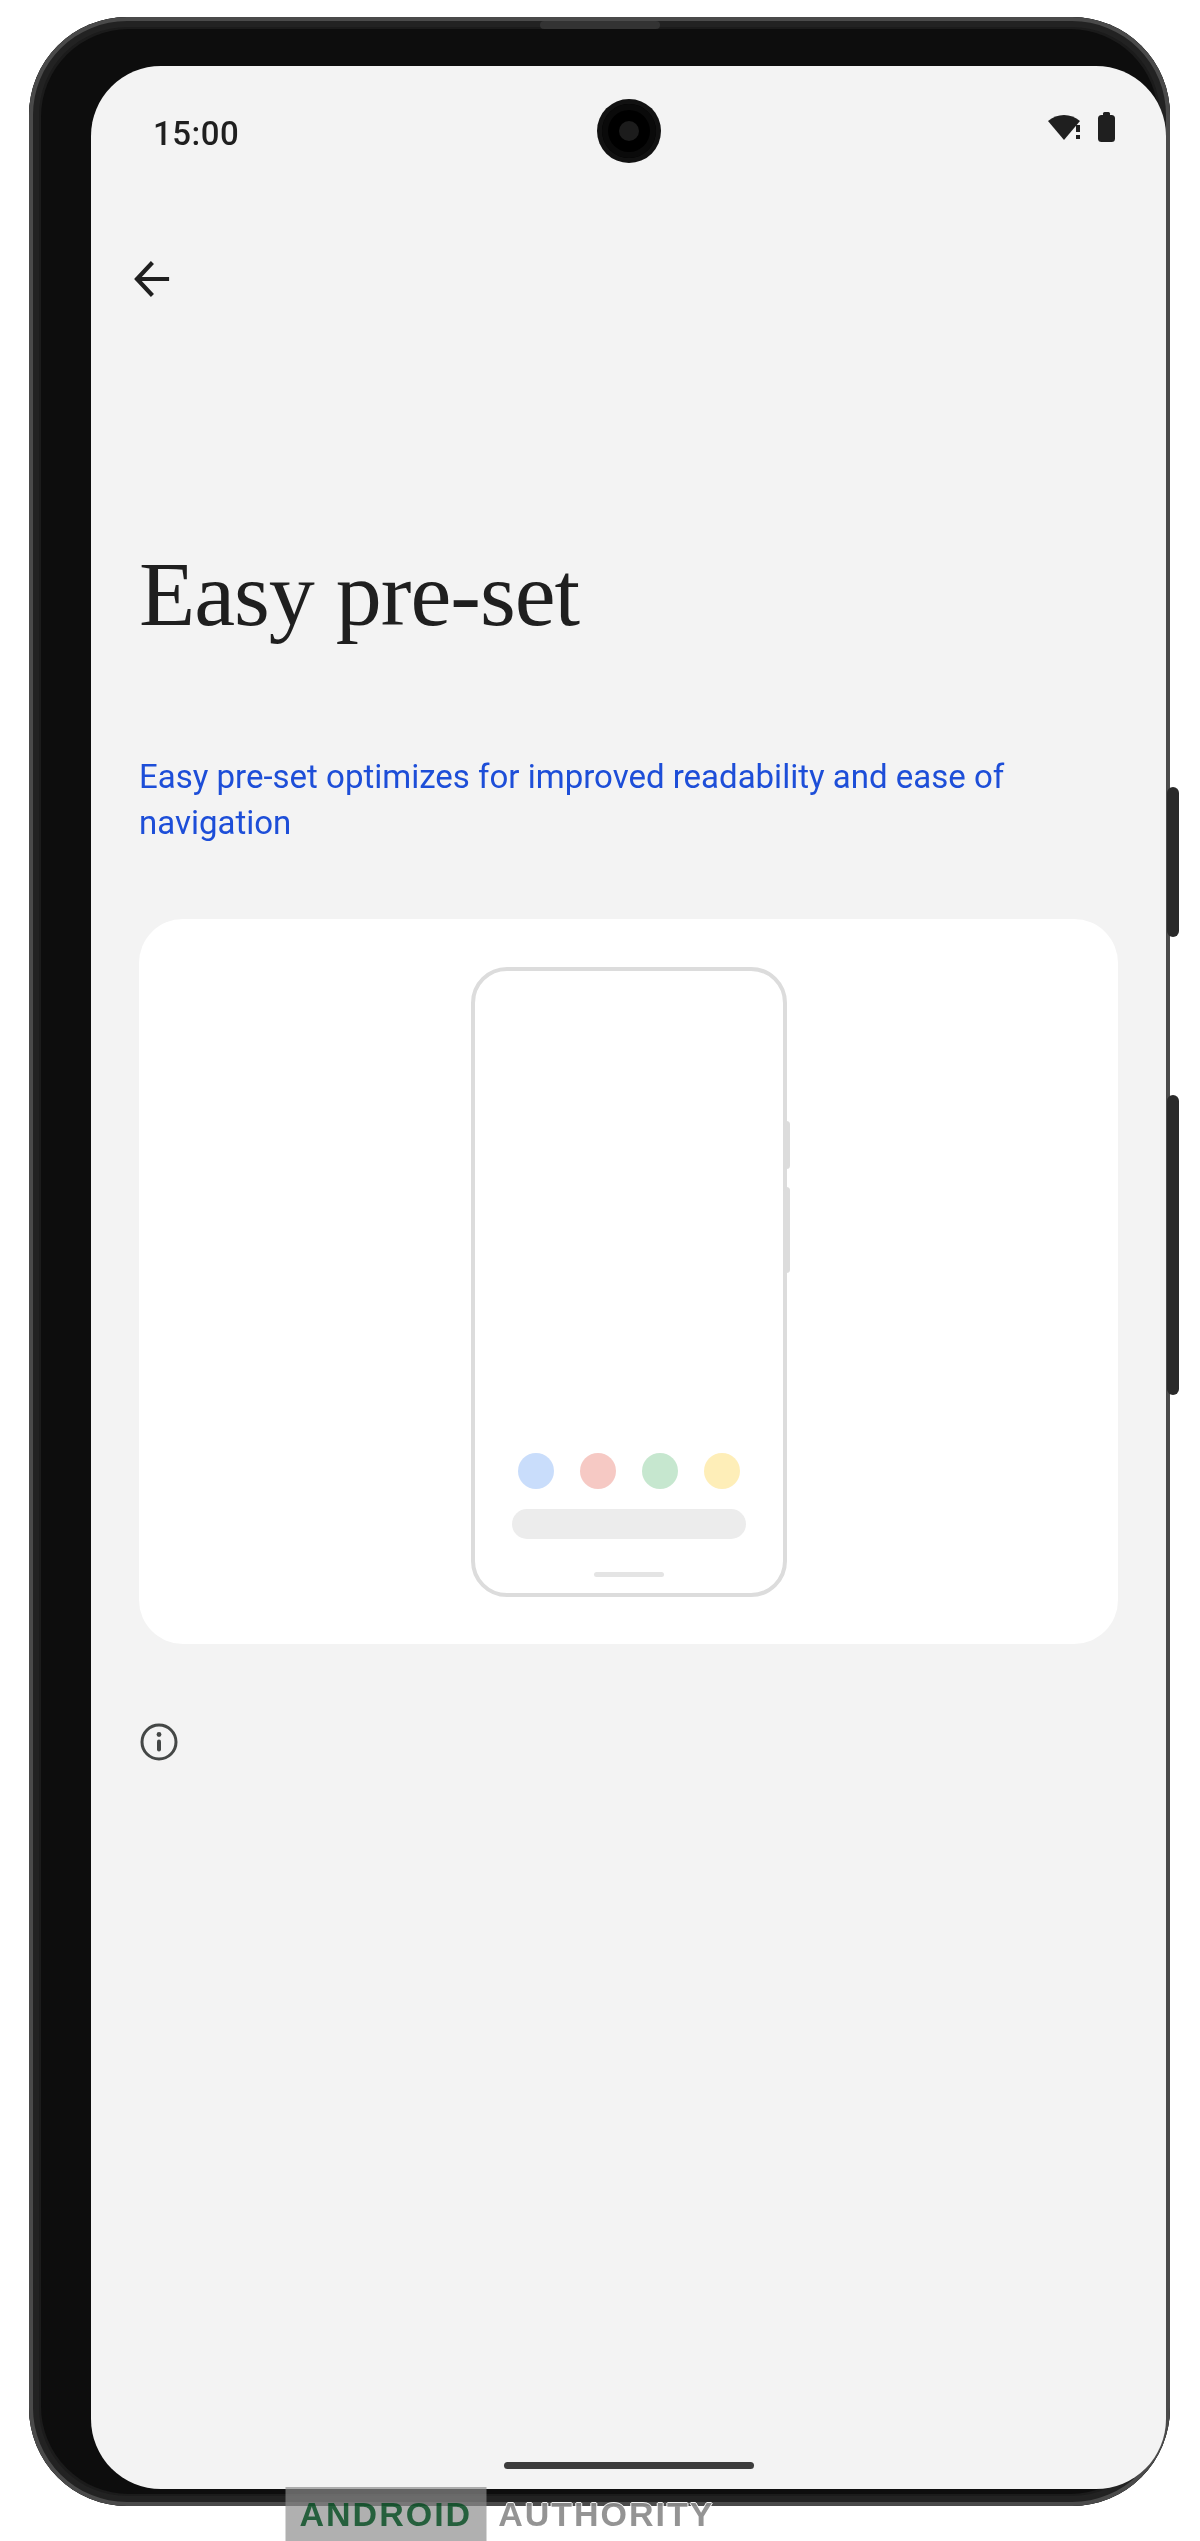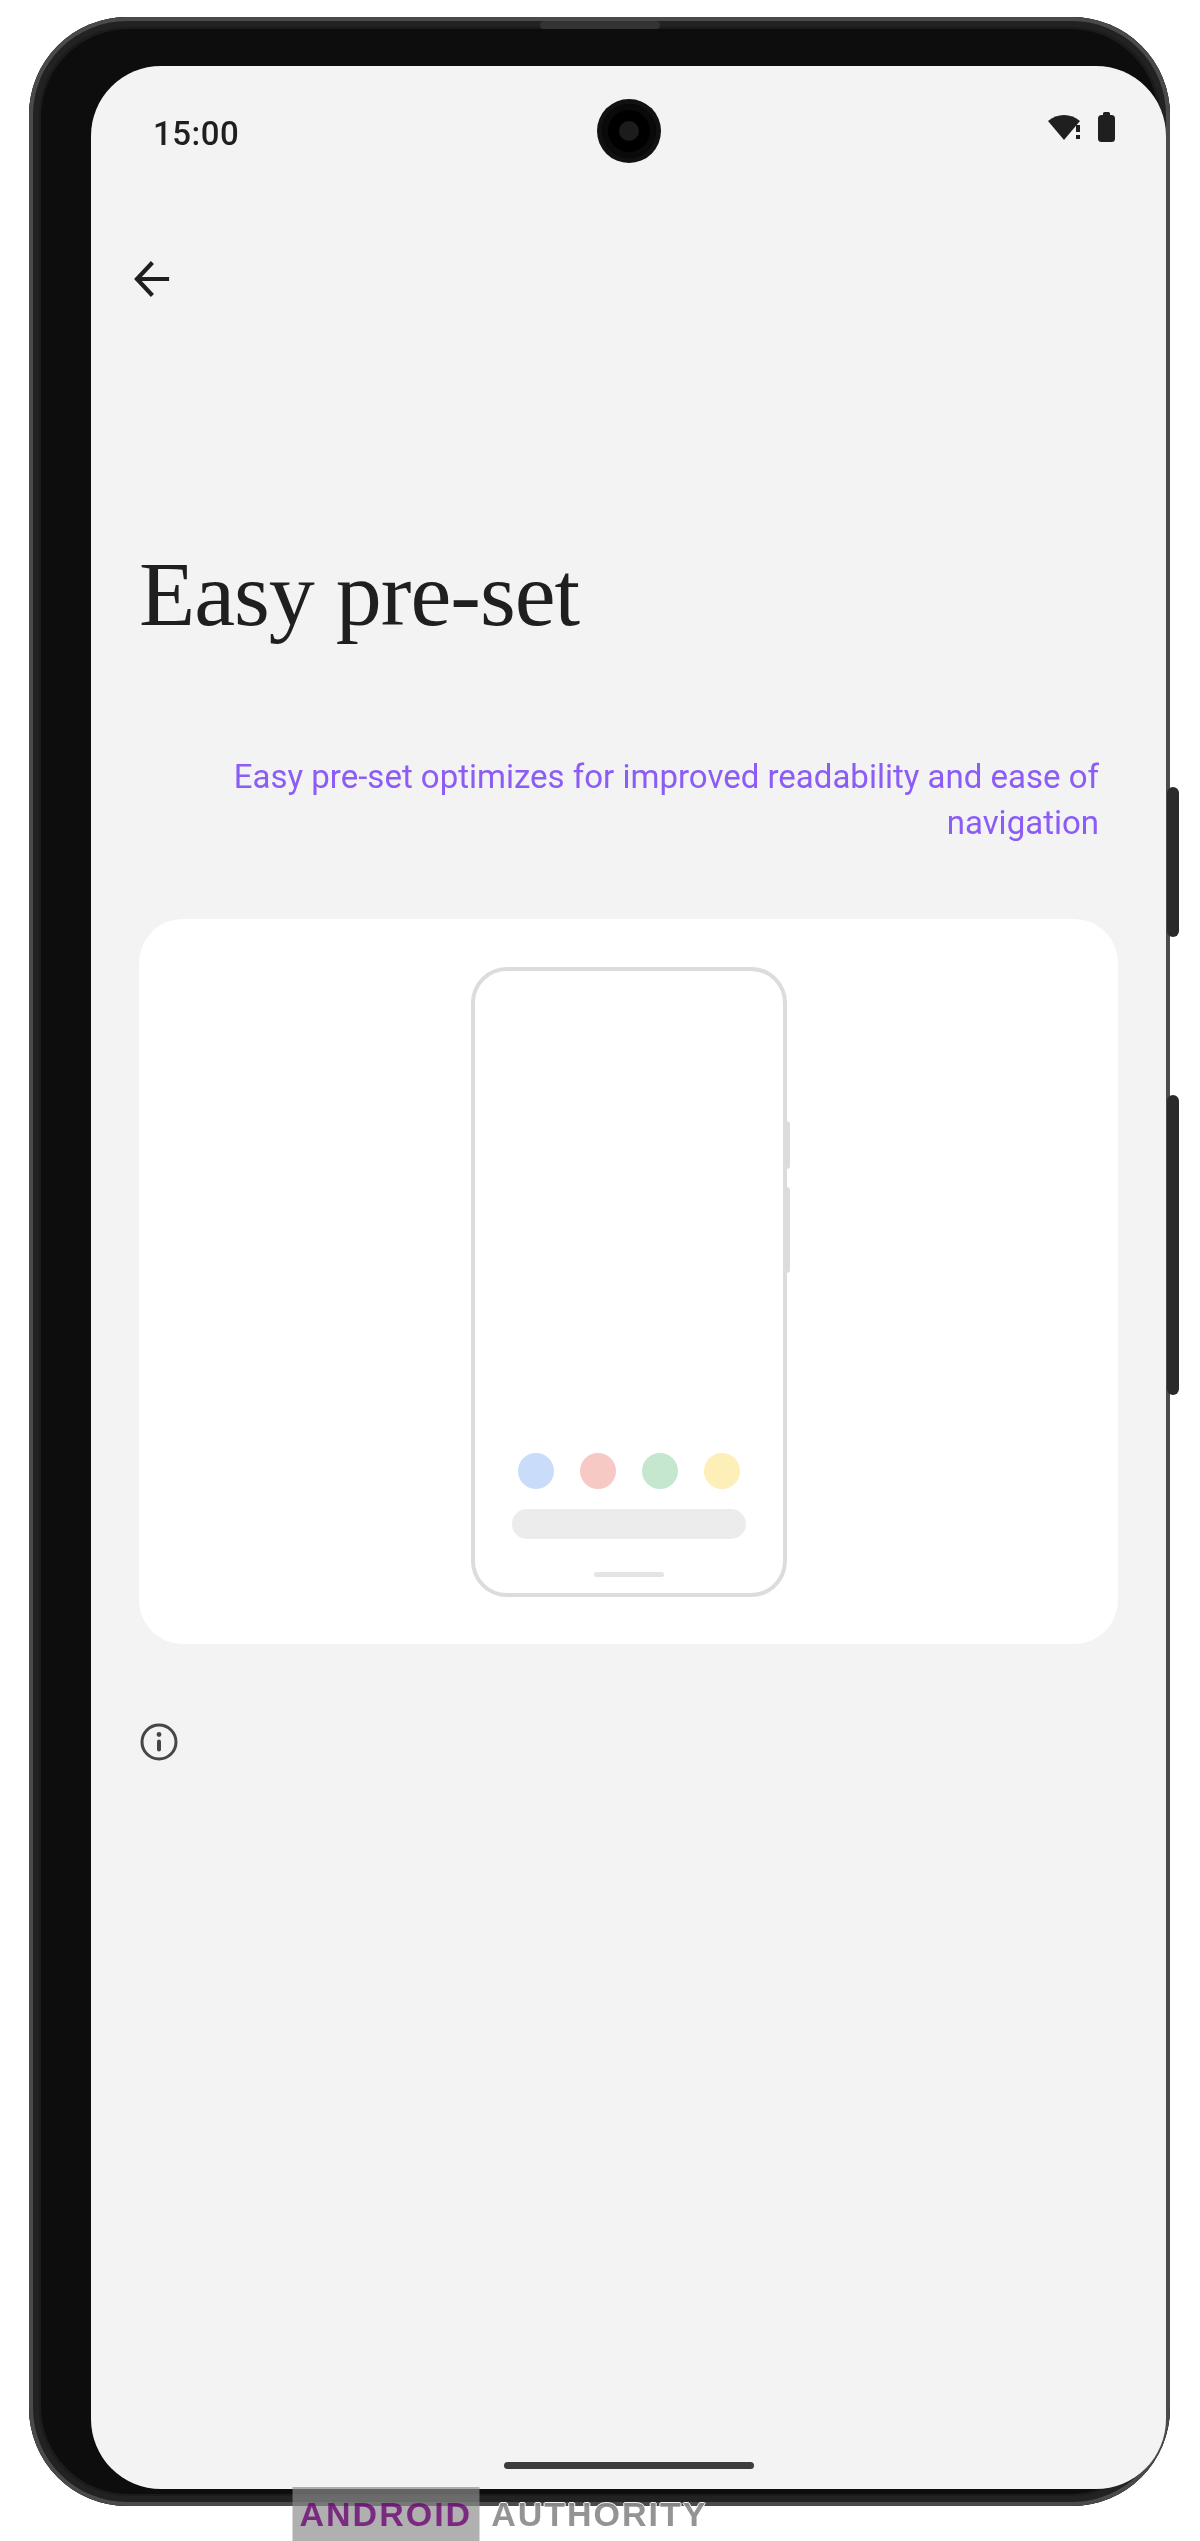--- a/index.html
+++ b/index.html
@@ -76,24 +76,23 @@
   .back-btn { width: 60px; height: 60px; display:flex; align-items:center; justify-content:center; cursor:pointer; margin-left:-18px; }
 
   .title {
     font-size: 92px; font-weight: 400; line-height: 1.06;
     padding-top: 235px;
     letter-spacing: -1px;
     font-family: Liberation Serif, serif;
   }
   .subtitle {
     font-size: 33px; line-height: 1.42;
-    color: #8b5cf6;
+    color: #1d4ed8;
     padding-top: 110px;
     max-width: 960px;
-    text-align: right;
   }
 
   .preview-card {
     margin-top: 72px;
     background: #ffffff;
     border-radius: 44px;
     height: 725px;
     display: flex; align-items: center; justify-content: center;
   }
   
@@ -140,22 +139,22 @@
 
   
   .watermark{
     position:absolute; left:50%; bottom:0; transform:translateX(-50%);
     height:54px; display:flex; align-items:stretch;
     font-family: "Arial Narrow", Arial, sans-serif;
     font-weight:700; letter-spacing:2px; font-size:34px;
     opacity:0.92;
   }
   .watermark .wa{
-    background:rgba(140,140,140,0.75); color:#701a75;
-    padding:6px 7px; display:flex; align-items:center;
+    background:rgba(140,140,140,0.75); color:#14532d;
+    padding:6px 14px; display:flex; align-items:center;
   }
   .watermark .wb{
     color:rgba(120,120,120,0.85);
     padding:6px 0 6px 12px; display:flex; align-items:center;
     text-shadow: -1px 0 #fff, 1px 0 #fff, 0 -1px #fff, 0 1px #fff;
   }
 </style>
 </head>
 <body>
 

